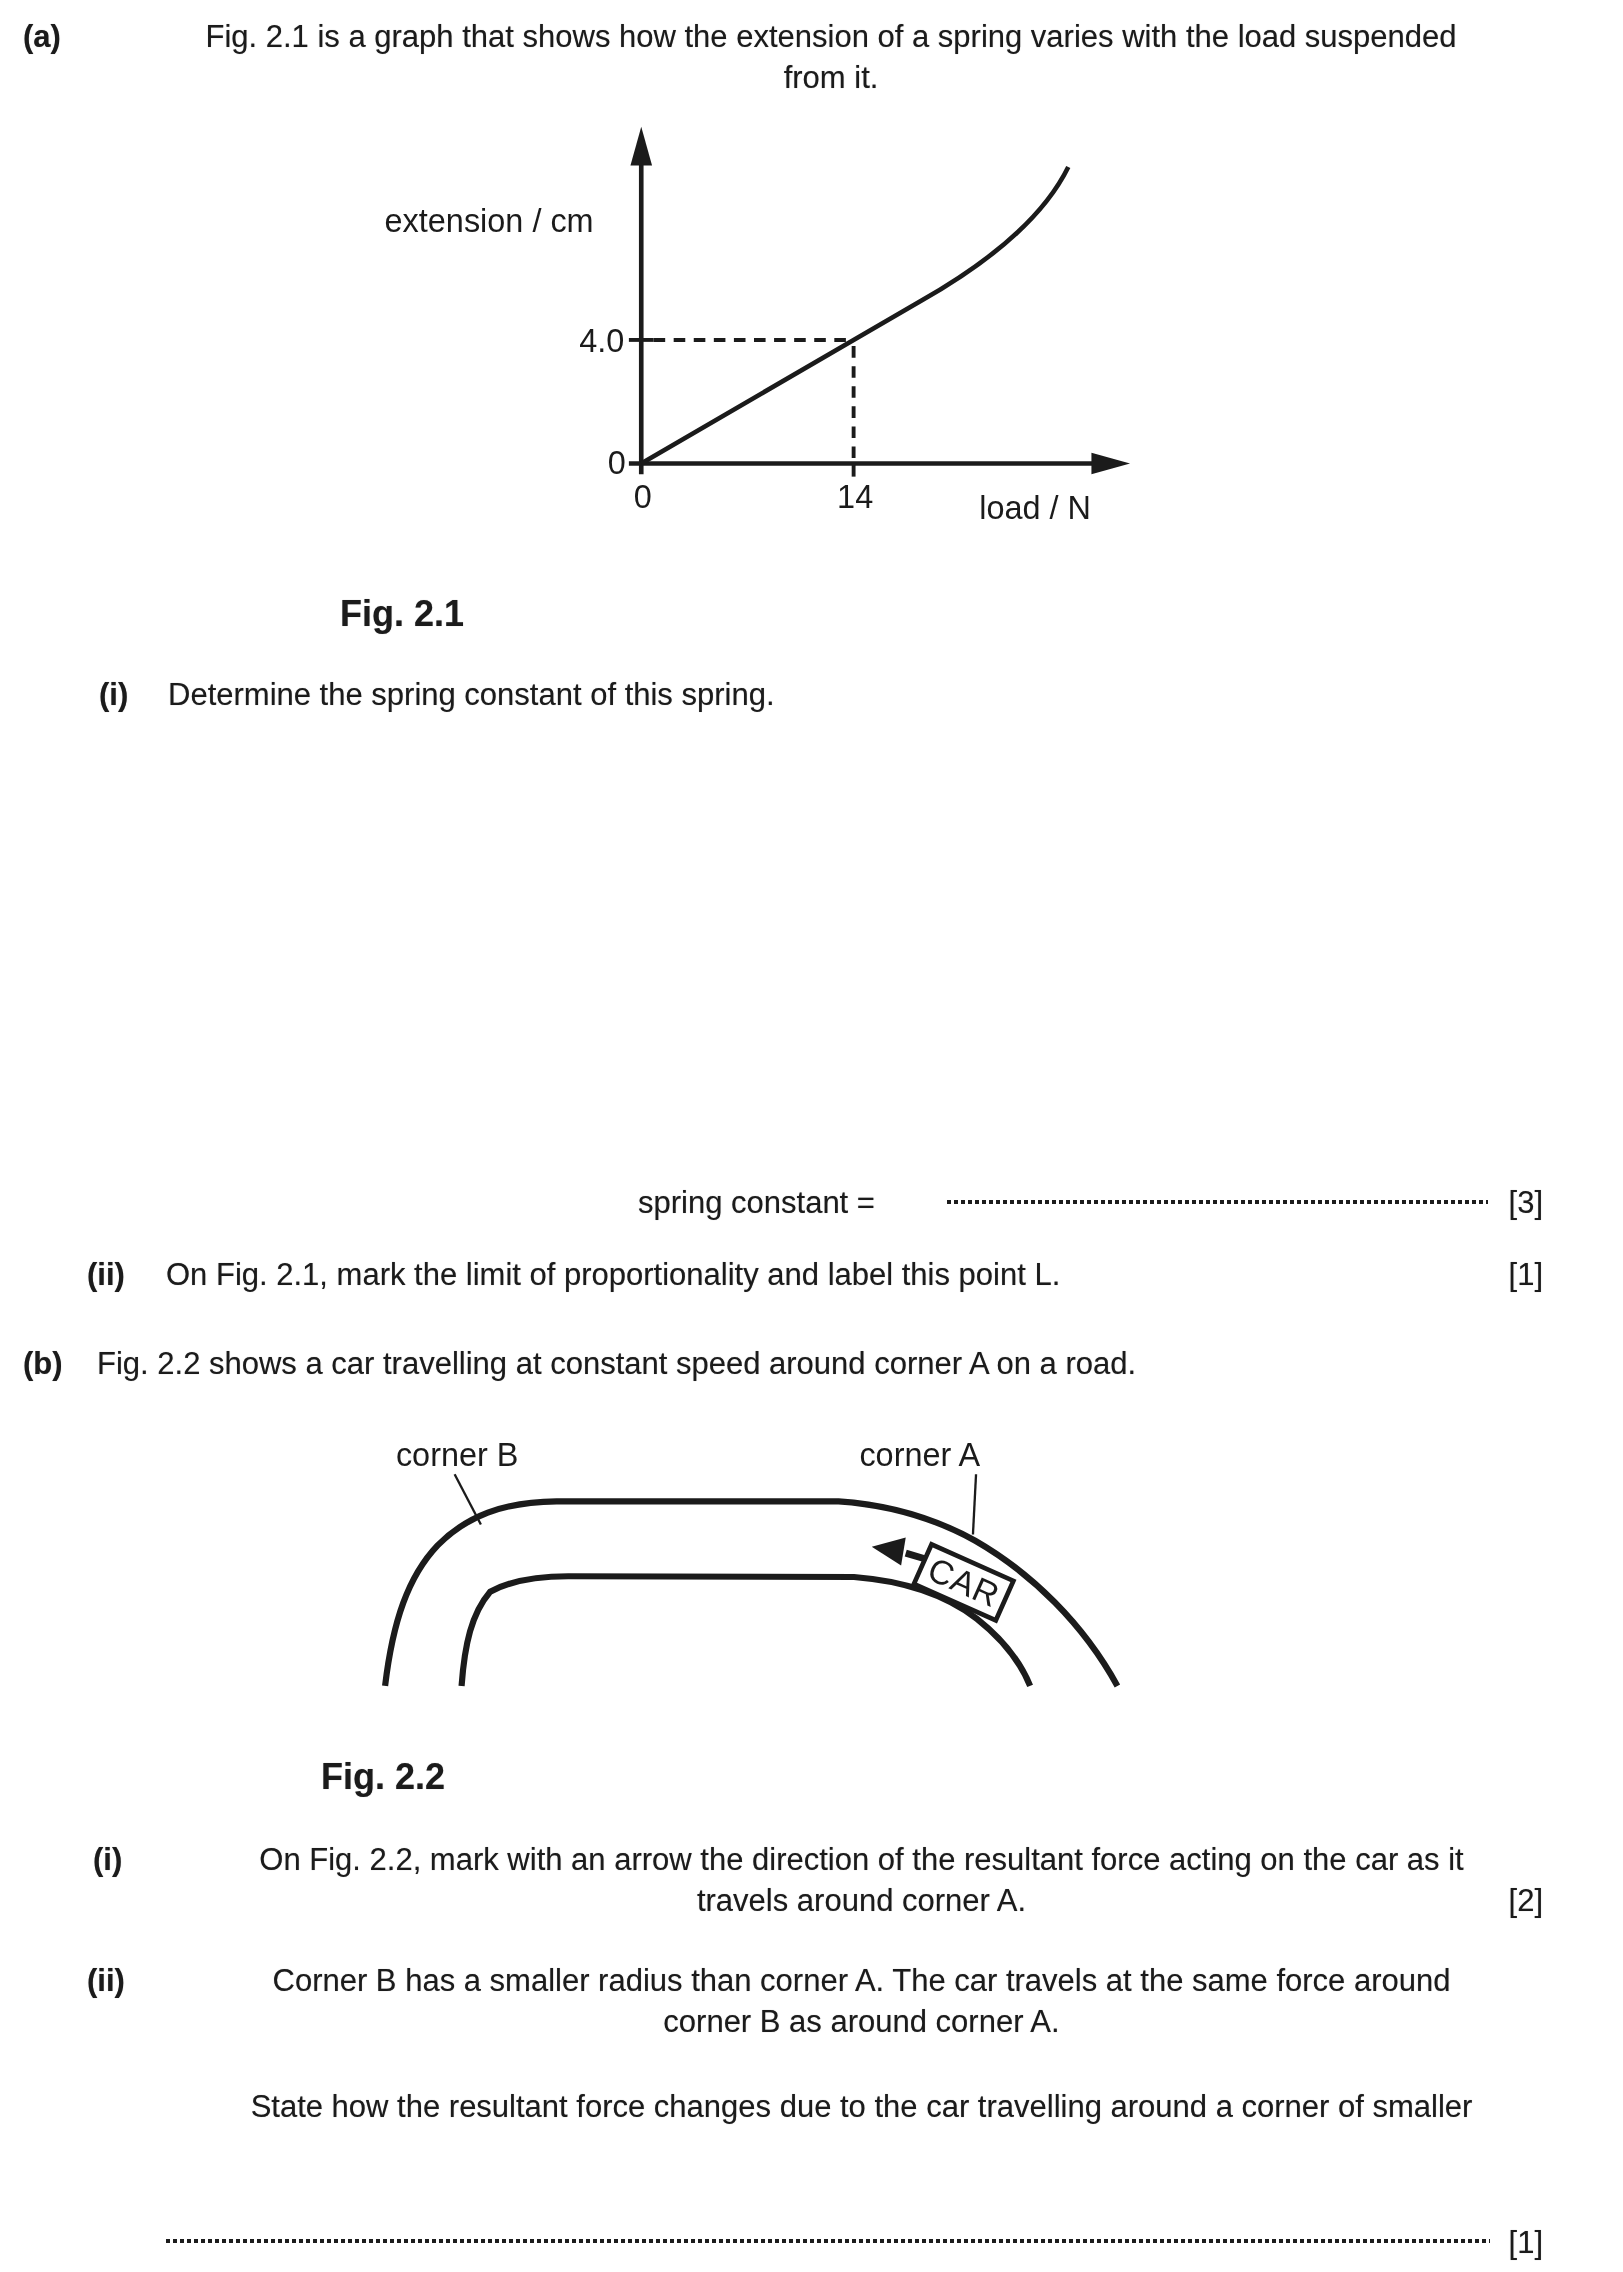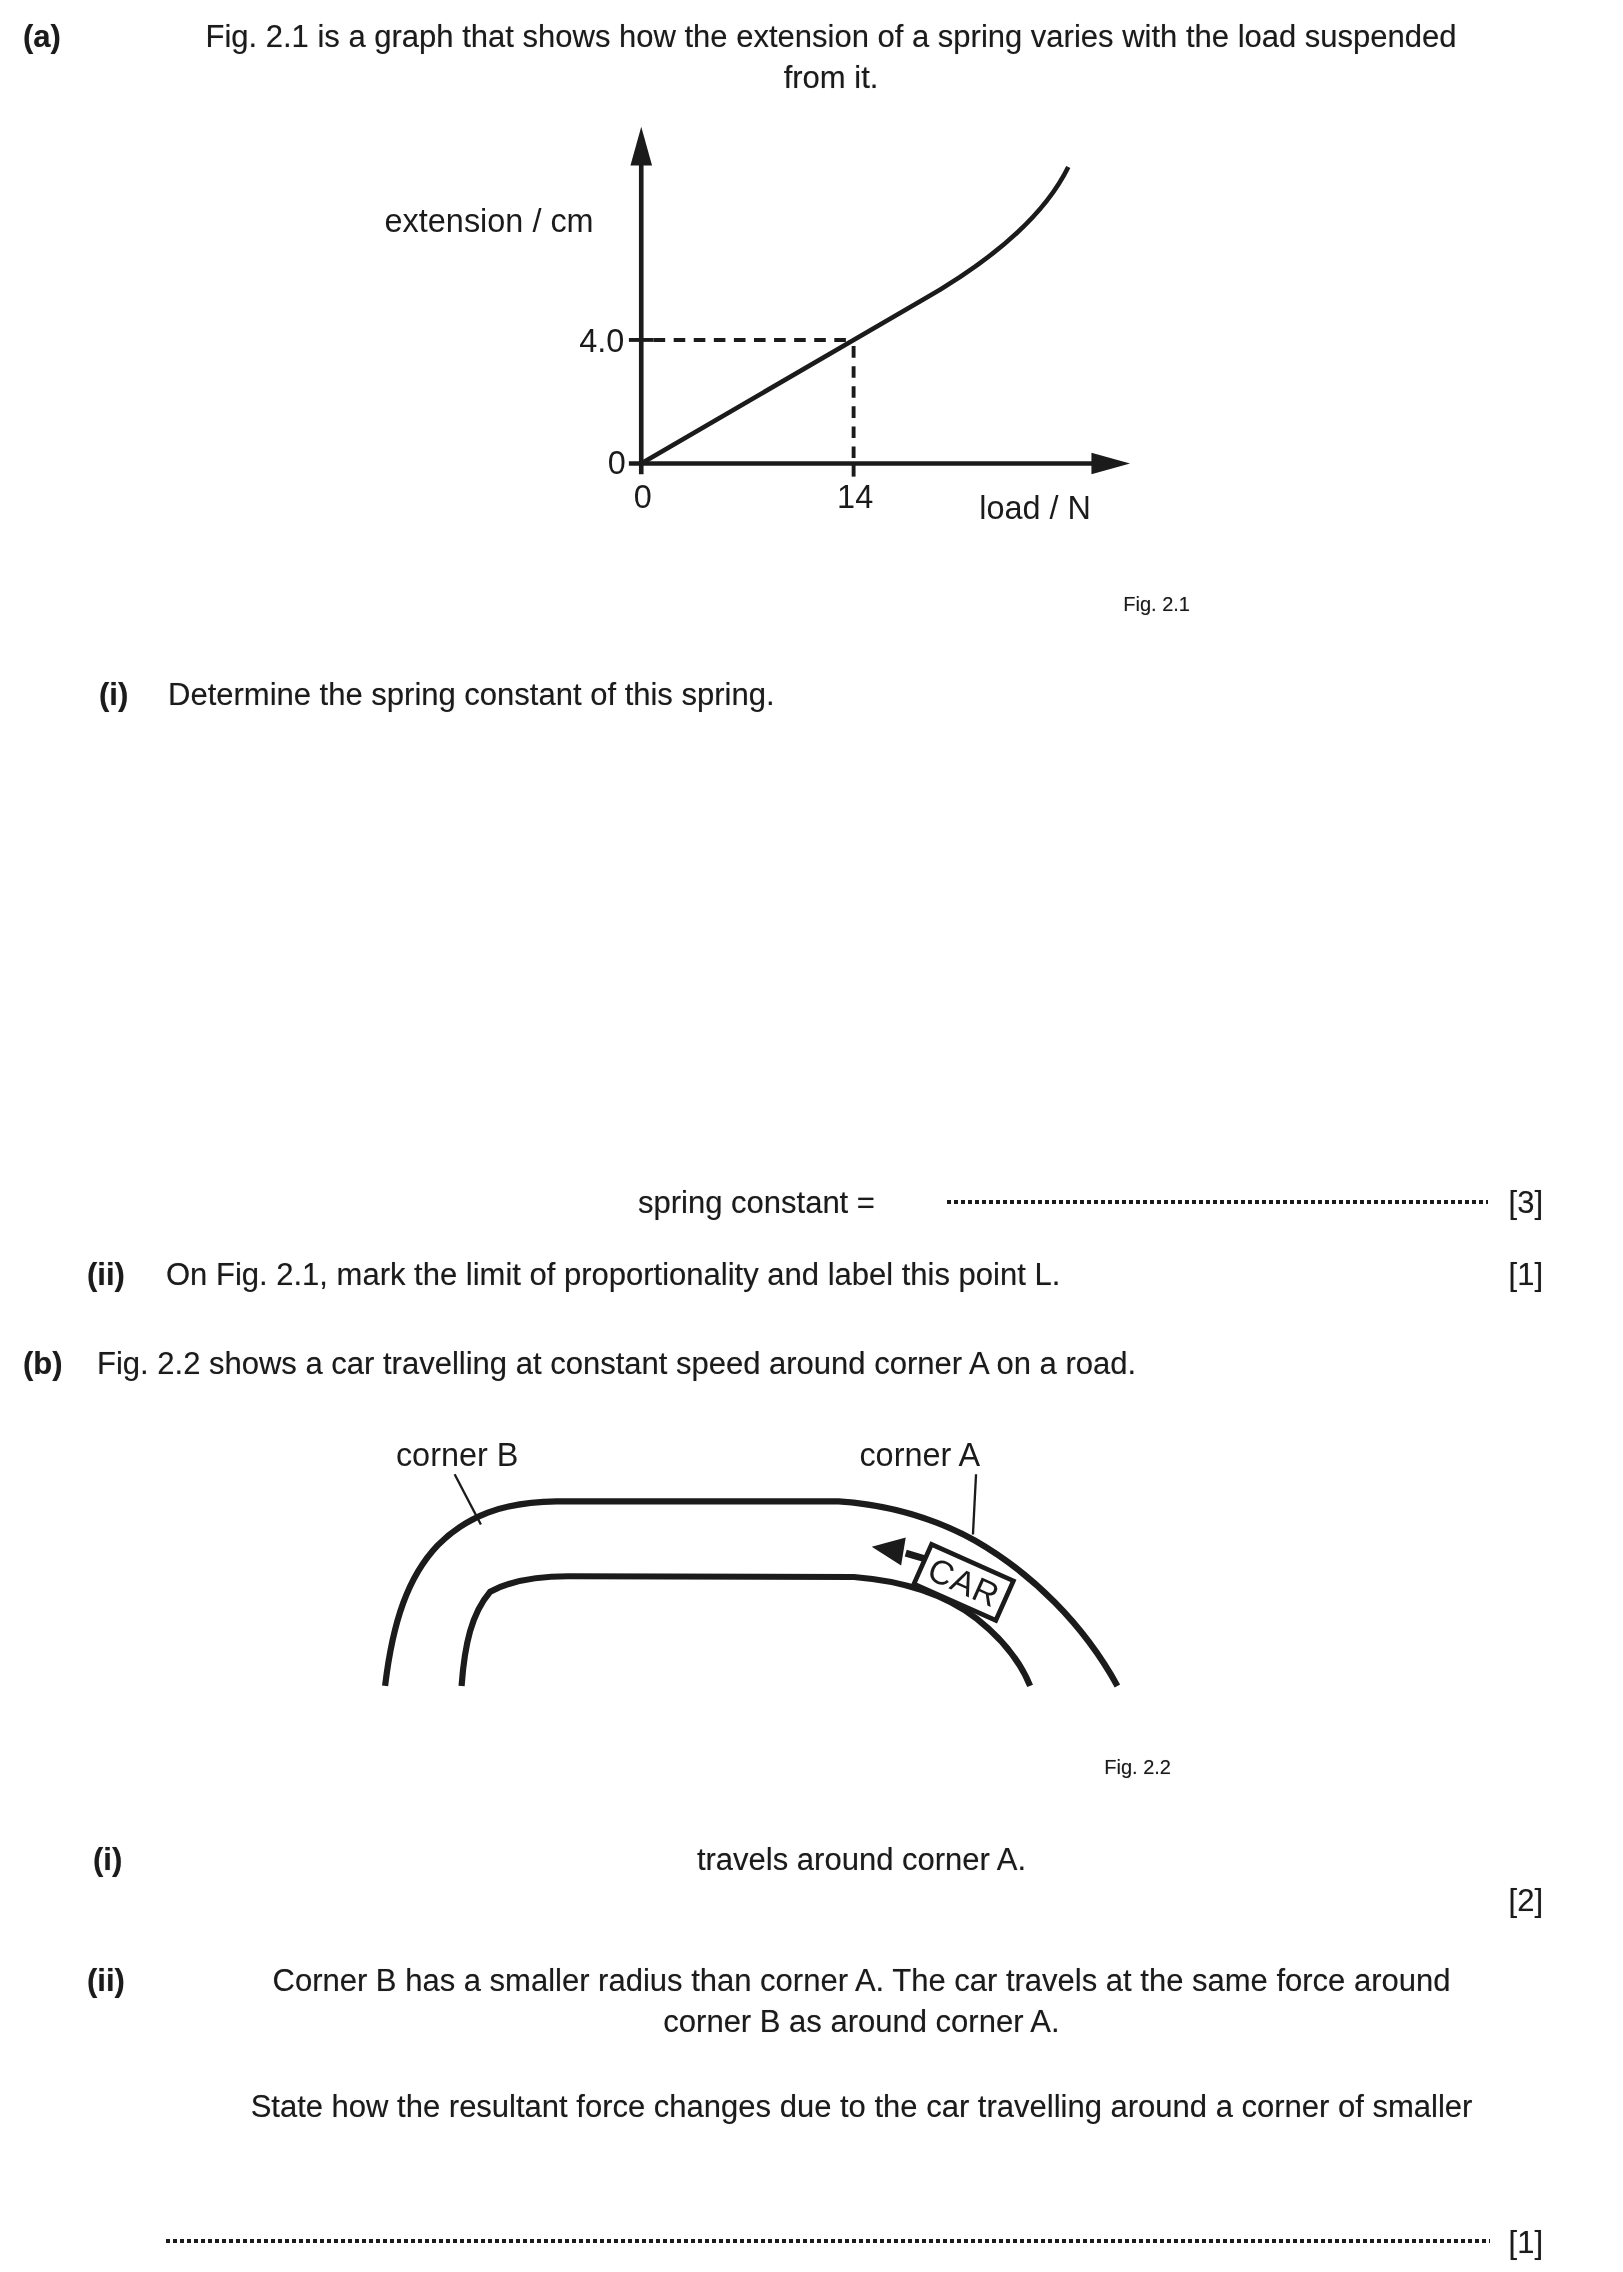--- a/index.html
+++ b/index.html
@@ -15,23 +15,23 @@
     position:absolute;
     font-size:31px;
     line-height:41px;
     white-space:nowrap;
   }
   .para { white-space:normal; }
   .para .ln { display:block; white-space:nowrap;text-align:center; }
   .bold { font-weight:bold; }
   .caption {
     position:absolute;
-    font-size:20px;
-    font-weight:normal;
-    text-align:right;
+    font-size:36px;
+    font-weight:bold;
+    text-align:left;
   }
   .marks {
     position:absolute;
     font-size:31px;
     line-height:41px;
     text-align:right;
   }
   .dotline {
     position:absolute;
     height:3.9px;
@@ -106,20 +106,21 @@
   <g transform="translate(1247,2048) rotate(24)">
     <rect x="-58" y="-28" width="116" height="56" fill="#ffffff" stroke="#1b1b1b" stroke-width="6"></rect>
     <text x="0" y="15" text-anchor="middle" font-size="44" letter-spacing="1" fill="#1b1b1b">CAR</text>
   </g>
 </svg>
 
 <div class="caption" style="left:321px; top:1756px; width:850px">Fig. 2.2</div>
 
 <div class="t bold" style="left:93px; top:1839px">(i)</div>
 <div class="t para" style="left:166px; top:1839px; width:1391px">
+  <span class="ln">On Fig. 2.2, mark with an arrow the direction of the resultant force acting on the car as it</span>
   <span class="ln">travels around corner A.</span>
 </div>
 <div class="marks" style="right:81px; top:1880px">[2]</div>
 
 <div class="t bold" style="left:87px; top:1960px">(ii)</div>
 <div class="t para" style="left:166px; top:1960px; width:1391px">
   <span class="ln">Corner B has a smaller radius than corner A. The car travels at the same force around</span>
   <span class="ln">corner B as around corner A.</span>
 </div>
 

